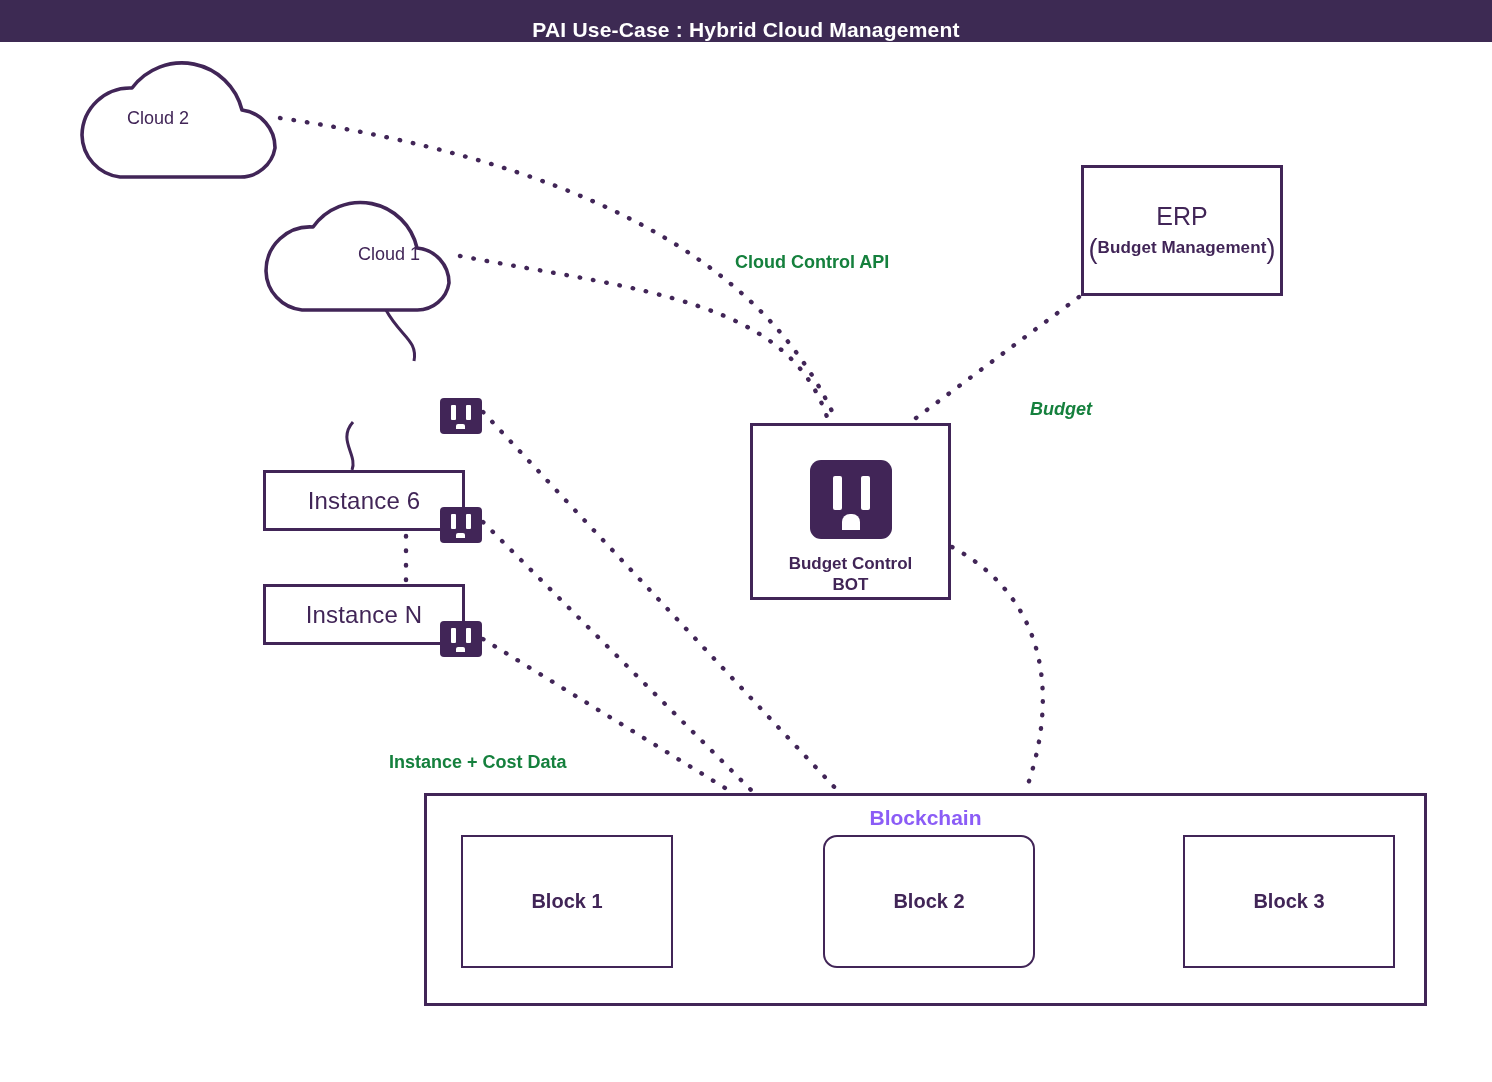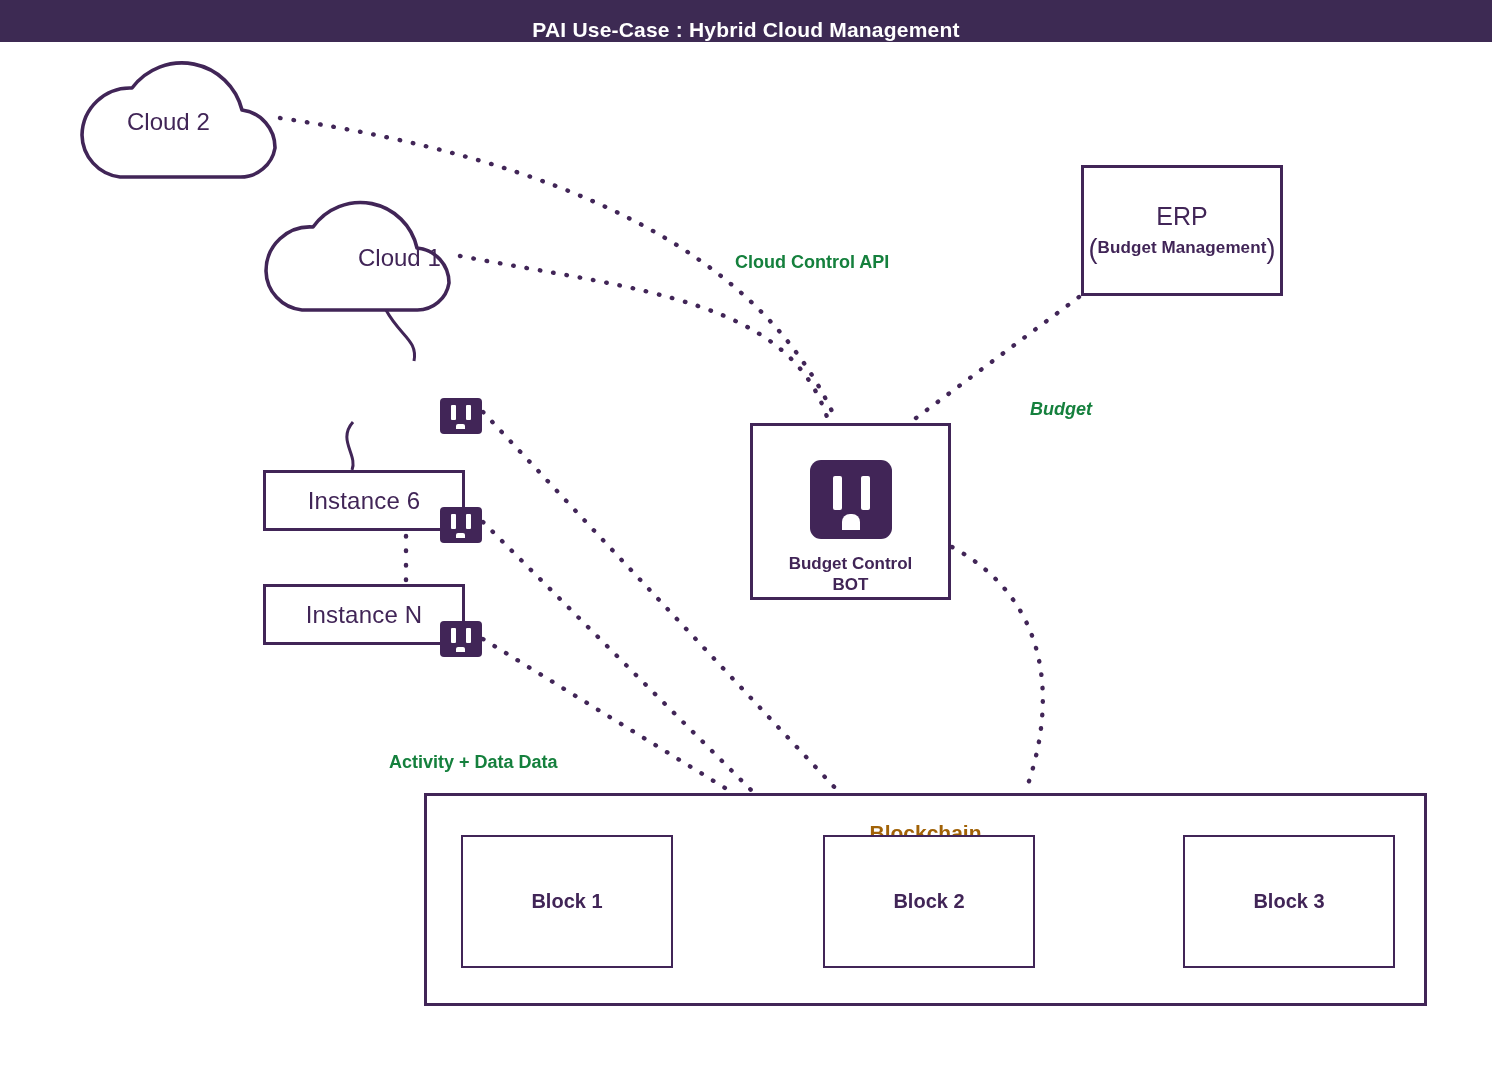--- a/index.html
+++ b/index.html
@@ -171,21 +171,21 @@
     height: 16px;
     left: 32px;
     top: 54px;
     border-radius: 8px 8px 0 0;
   }
 
   
   .cloud-label {
     position: absolute;
     color: #412557;
-    font-size: 24px;
+    font-size: 18px;
     white-space: nowrap;
   }
   #cloud-2-label { left: 127px; top: 108px; }
   #cloud-1-label { left: 314px; top: 244px; margin-left: 44px; }
 
   
   .edge-label {
     position: absolute;
     color: #15803d;
     font-size: 18px;
@@ -207,42 +207,41 @@
     box-sizing: border-box;
     border: 3px solid #412557;
     background: #ffffff;
   }
   #blockchain-title {
     position: absolute;
     left: 0;
     right: 0;
     top: 10px;
     text-align: center;
-    color: #a16207;
+    color: #8b5cf6;
     font-size: 21px;
     font-weight: bold;
-    margin-top: 15px;
   }
   .block {
     position: absolute;
     box-sizing: border-box;
     border: 2px solid #412557;
     background: #ffffff;
     display: flex;
     align-items: center;
     justify-content: center;
     color: #412557;
     font-size: 20px;
     font-weight: bold;
     width: 212px;
     height: 133px;
     top: 39px;
   }
   #block-1 { left: 34px; }
-  #block-2 { left: 396px; }
+  #block-2 { left: 396px; border-radius: 14px; }
   #block-3 { left: 756px; }
 </style>
 </head>
 <body>
 
 <div id="canvas">
 
   <div id="title-bar">
     <span class="title-text">PAI Use-Case : Hybrid Cloud Management</span>
   </div>
@@ -338,21 +337,21 @@
     <div class="erp-title">ERP</div>
     <div class="erp-sub">
       <span class="paren">(</span>
       <span>Budget Management</span>
       <span class="paren">)</span>
     </div>
   </div>
 
   <div class="edge-label" id="label-cloud-control-api">Cloud Control API</div>
   <div class="edge-label" id="label-budget">Budget</div>
-  <div class="edge-label" id="label-activity-cost">Activity + Data Data</div>
+  <div class="edge-label" id="label-activity-cost">Instance + Cost Data</div>
 
   <div id="blockchain-box">
     <div id="blockchain-title">Blockchain</div>
     <div class="block" id="block-1">
       <span>Block 1</span>
     </div>
     <div class="block" id="block-2">
       <span>Block 2</span>
     </div>
     <div class="block" id="block-3">

